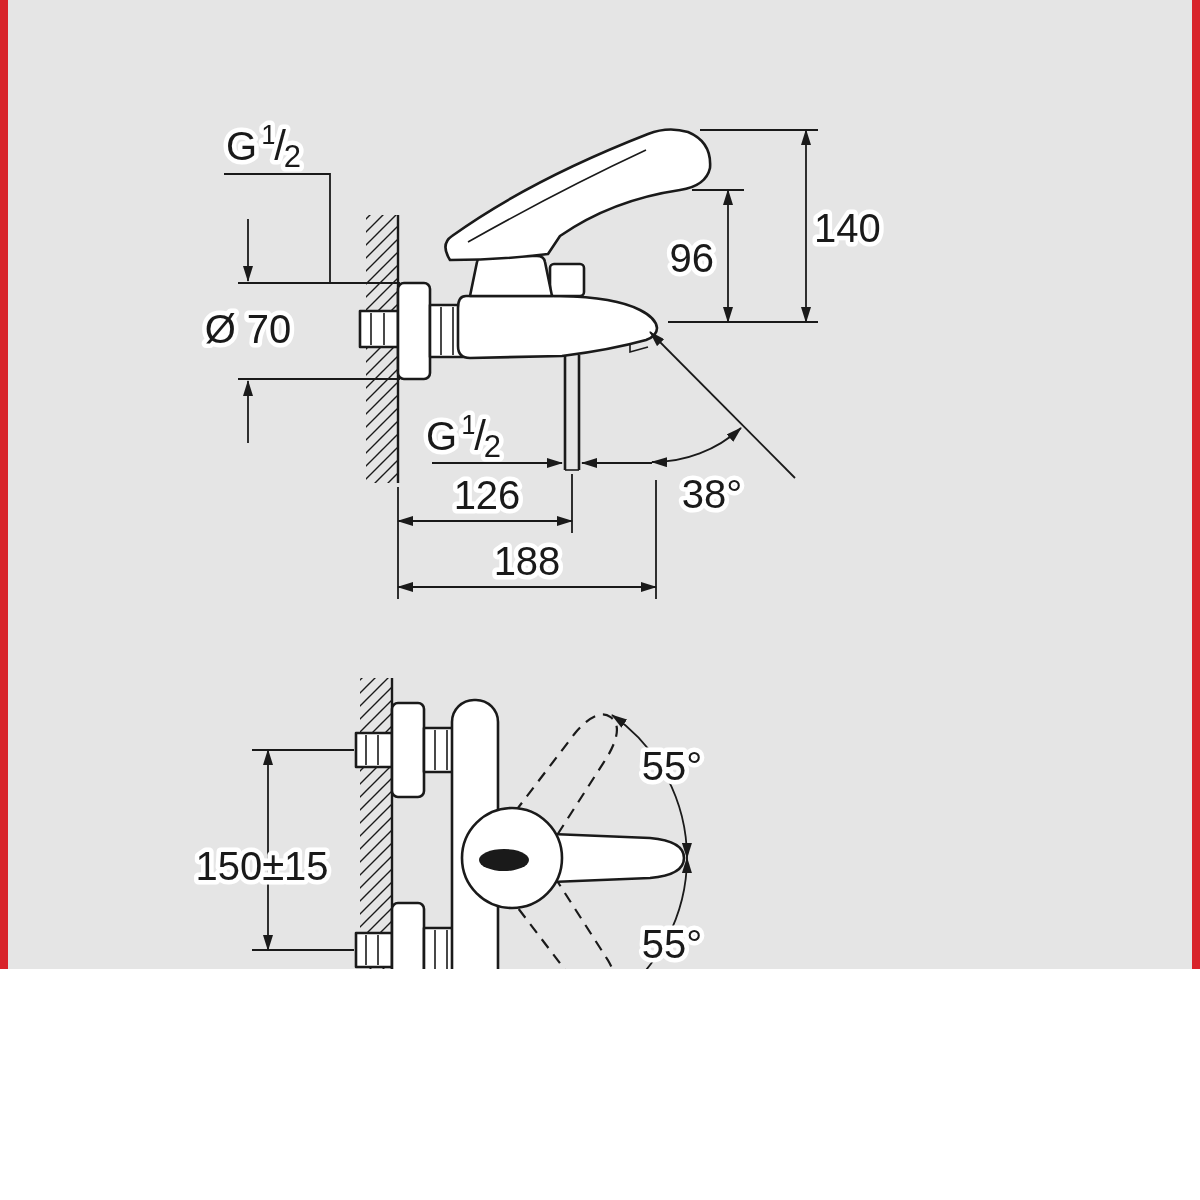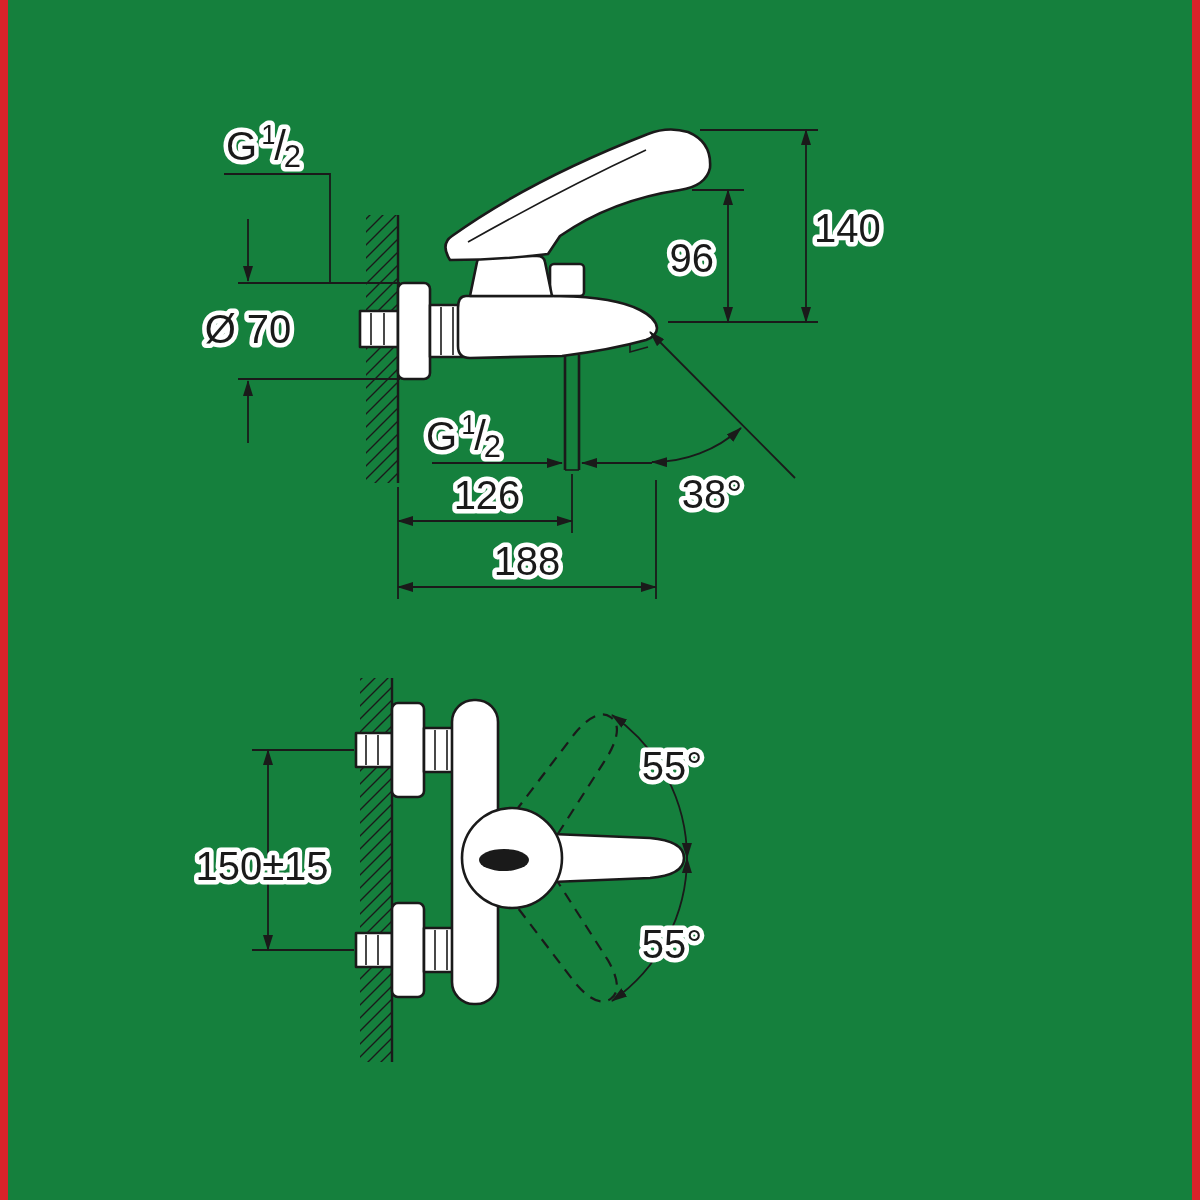--- a/index.html
+++ b/index.html
@@ -1,17 +1,17 @@
 <!DOCTYPE html>
 <html><head>
 <meta charset="utf-8">
 <title>Technical drawing</title>
 <style>
   html,body{margin:0;padding:0;background:#ffffff;}
-  .page{width:1200px;height:1200px;position:relative;overflow:hidden;background:#15803d;}
+  .page{width:1200px;height:969px;position:relative;overflow:hidden;background:#e5e5e5;}
   svg{display:block;}
   .t{
     font-family:"Liberation Sans", sans-serif;
     font-size:40px;
     fill:#1a1a1a;
     paint-order:stroke;
     stroke:#ffffff;
     stroke-width:9px;
     stroke-linejoin:round;
   }

